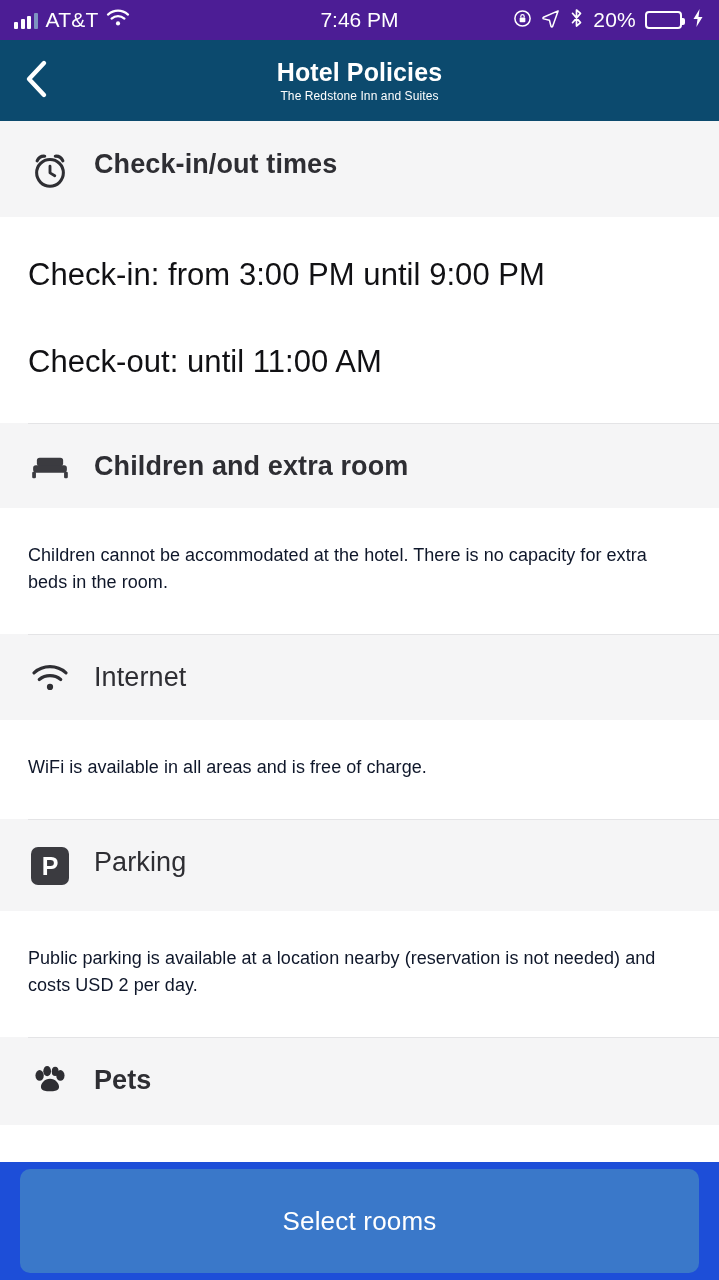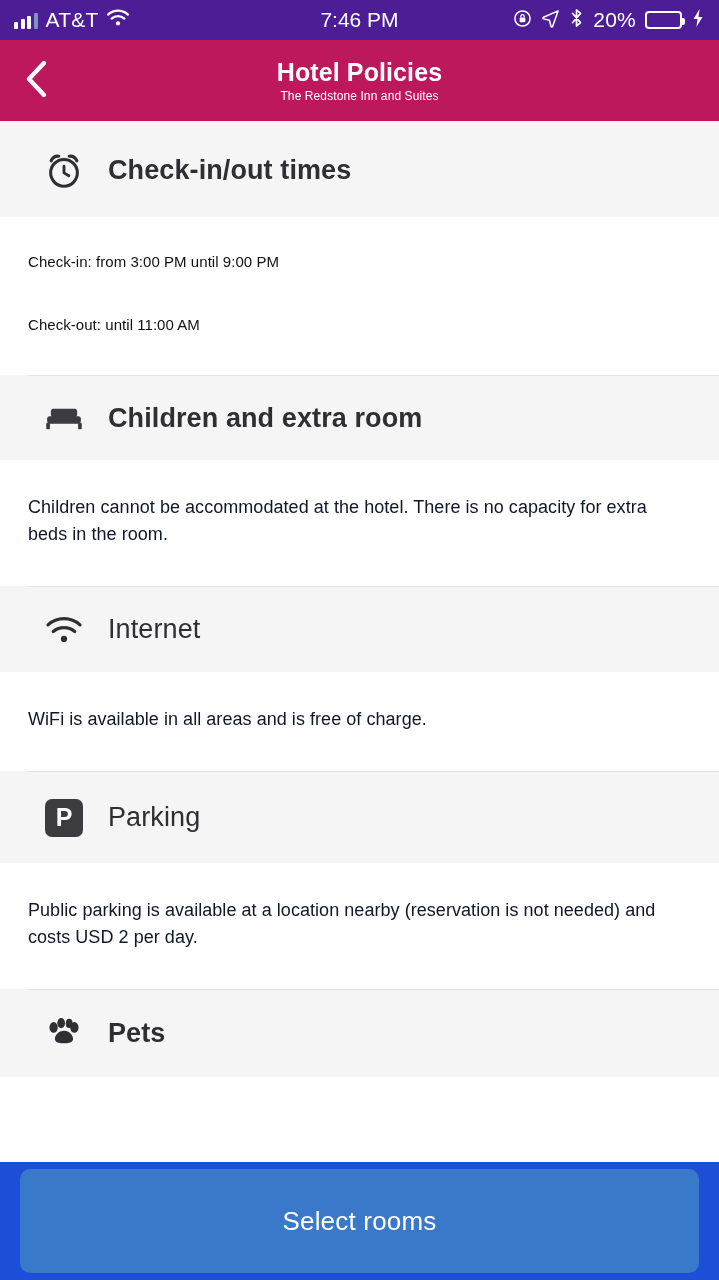--- a/index.html
+++ b/index.html
@@ -54,34 +54,34 @@
   }
   .nav-titles{ text-align:center; color:#ffffff; line-height:1.16; }
   .nav-title{ font-size:25px; font-weight:700; letter-spacing:.1px; }
   .nav-sub{ font-size:12px; font-weight:400; letter-spacing:.1px; margin-top:3px; }
 
   
   .content{ position:absolute; top:121px; left:0; right:0; bottom:0; background:#fff; }
 
   .section-head{
     position:relative; background:#f5f5f6;
-    display:flex; align-items:center; gap:22px;
-    padding:28px 28px 26px 42px;
+    display:flex; gap:22px;
+    padding:28px 28px 26px 28px;
   }
   .section-head.ruled::before{
     content:""; position:absolute; left:28px; right:0; top:0; height:1px; background:#e4e4e6;
   }
   .sec-icon{ width:44px; display:flex; align-items:center; justify-content:center; flex:0 0 44px; }
   .sec-title{ font-size:27px; color:#2e2e33; letter-spacing:.1px; }
   .sec-title.bold{ font-weight:700; }
   .sec-title.regular{ font-weight:400; }
 
   .section-body{ background:#ffffff; padding:34px 28px 38px 28px; }
   .body-line{
-    font-size:15px; color:#111114; line-height:1.52; letter-spacing:.05px;
+    font-size:31px; color:#111114; line-height:1.52; letter-spacing:.05px;
   }
   .body-line + .body-line{ margin-top:40px; }
   .body-para{ font-size:18px; color:#0f172a; line-height:1.50; letter-spacing:.05px; }
 
   
   .p-badge{
     width:38px; height:38px; background:#3b3b40; border-radius:7px;
     display:flex; align-items:center; justify-content:center;
     color:#ffffff; font-size:25px; font-weight:700; font-family:"Liberation Sans", sans-serif;
   }
@@ -148,21 +148,21 @@
         <span class="battery-fill" id="battfill" style="width: 20%; background: rgb(239, 49, 36);"></span>
       </span>
       <span>
         <svg width="14" height="20" viewBox="0 0 12 20" fill="none">
           <path d="M7.6 1L1.5 11h4L4.4 19l6.1-10h-4L7.6 1z" fill="#fff"></path>
         </svg>
       </span>
     </div>
   </div>
 
-  <div class="navbar" style="background: #be185d;">
+  <div class="navbar" style="background: #0c4a6e;">
     <div class="back-btn">
       <span>
         <svg width="26" height="40" viewBox="0 0 26 40" fill="none">
           <path d="M21 4L6 20l15 16" stroke="#ffffff" stroke-width="4.4" stroke-linecap="round" stroke-linejoin="round"></path>
         </svg>
       </span>
     </div>
     <div class="nav-titles">
       <div class="nav-title">Hotel Policies</div>
       <div class="nav-sub">The Redstone Inn and Suites</div>

